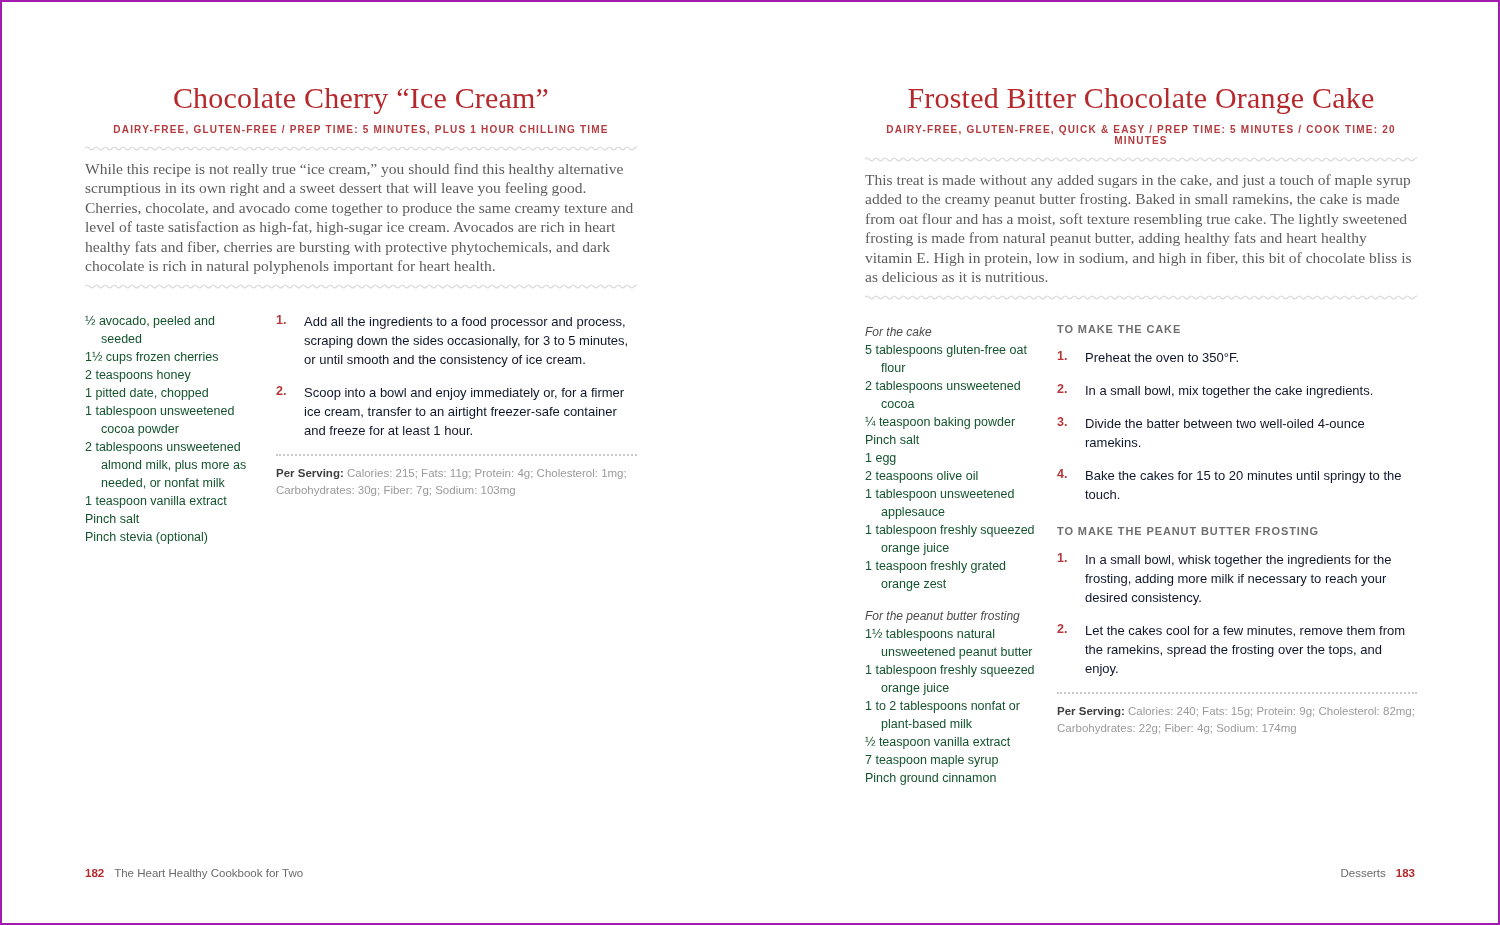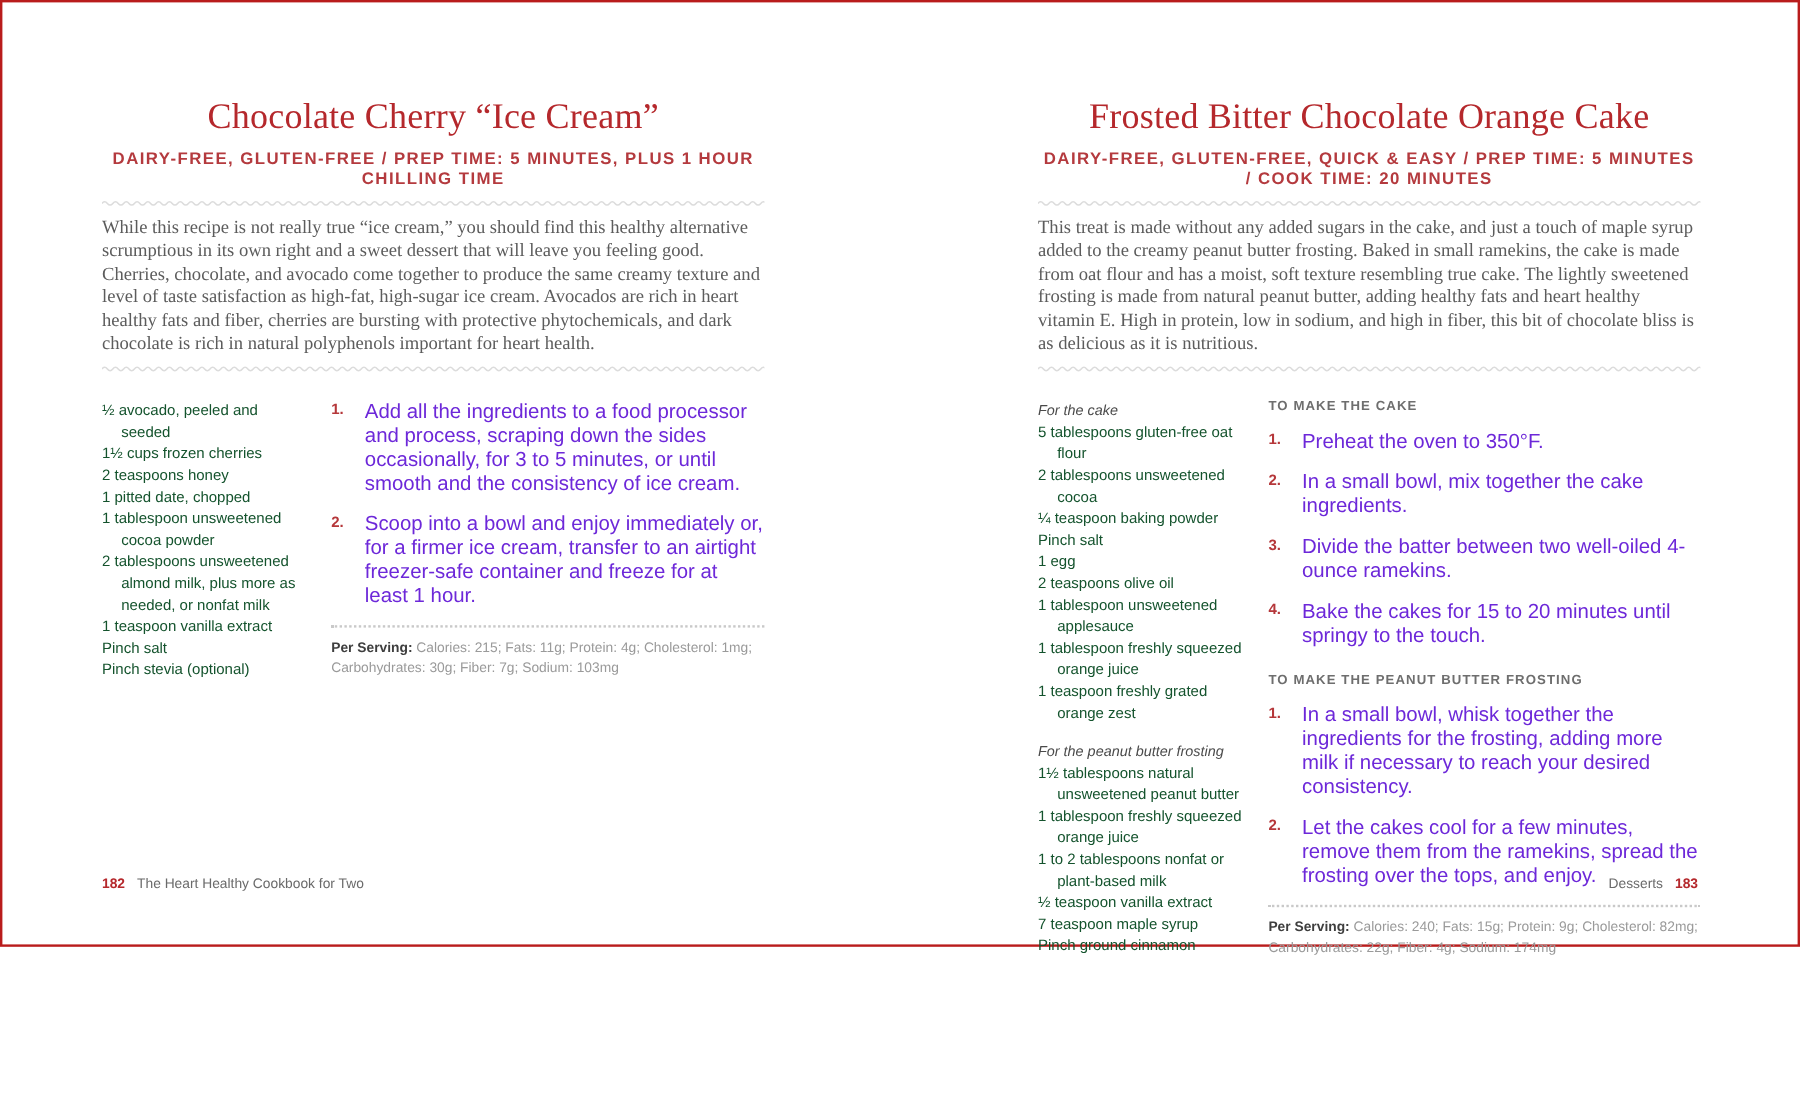--- a/index.html
+++ b/index.html
@@ -3,42 +3,42 @@
 <meta charset="utf-8">
 <style>
   * { margin:0; padding:0; box-sizing:border-box; }
   html,body { background:#ffffff; }
   body {
     width:1500px; height:925px;
     font-family:"Liberation Sans", sans-serif;
     overflow:hidden;
   }
   .spread {
-    width:1500px; height:789px;
-    border:2px solid #b91c1c;
+    width:1500px; height:925px;
+    border:2px solid #a21caf;
     background:#ffffff;
     display:flex;
     position:relative;
   }
   .page { width:750px; height:100%; position:relative; padding-top:80px; }
   .page .content { width:552px; }
   .page.left  .content { margin-left:83px; }
   .page.right .content { margin-left:115px; }
 
   .recipe-title {
     font-family:"Liberation Serif", serif;
     font-weight:normal;
     font-size:30px; line-height:32px;
     color:#b5282c;
     text-align:center;
     letter-spacing:0.2px;
   }
   .recipe-subtitle {
     margin-top:10px;
-    font-size:14px; font-weight:bold;
+    font-size:10px; font-weight:bold;
     letter-spacing:1.2px;
     color:#b43a3e;
     text-align:center;
     text-transform:uppercase;
   }
   svg.wavy { display:block; margin-top:9px; }
   svg.wavy.below-intro { margin-top:7px; }
 
   .intro {
     margin-top:7px;
@@ -74,22 +74,22 @@
   }
   .step-group + .step-group { margin-top:21px; }
 
   .step { position:relative; padding-left:28px; margin-bottom:14px; }
   .step .num {
     position:absolute; left:0; top:1px;
     font-size:12.5px; font-weight:bold;
     color:#b5373a;
   }
   .step .txt {
-    font-size:17px; line-height:19px;
-    color:#6d28d9;
+    font-size:13px; line-height:19px;
+    color:#0f172a;
   }
 
   .dotted-divider {
     border-top:2px dotted #c9c9c9;
     margin-top:6px;
   }
   .per-serving {
     margin-top:9px;
     font-size:11.5px; line-height:17px;
     color:#9a9a9a;

